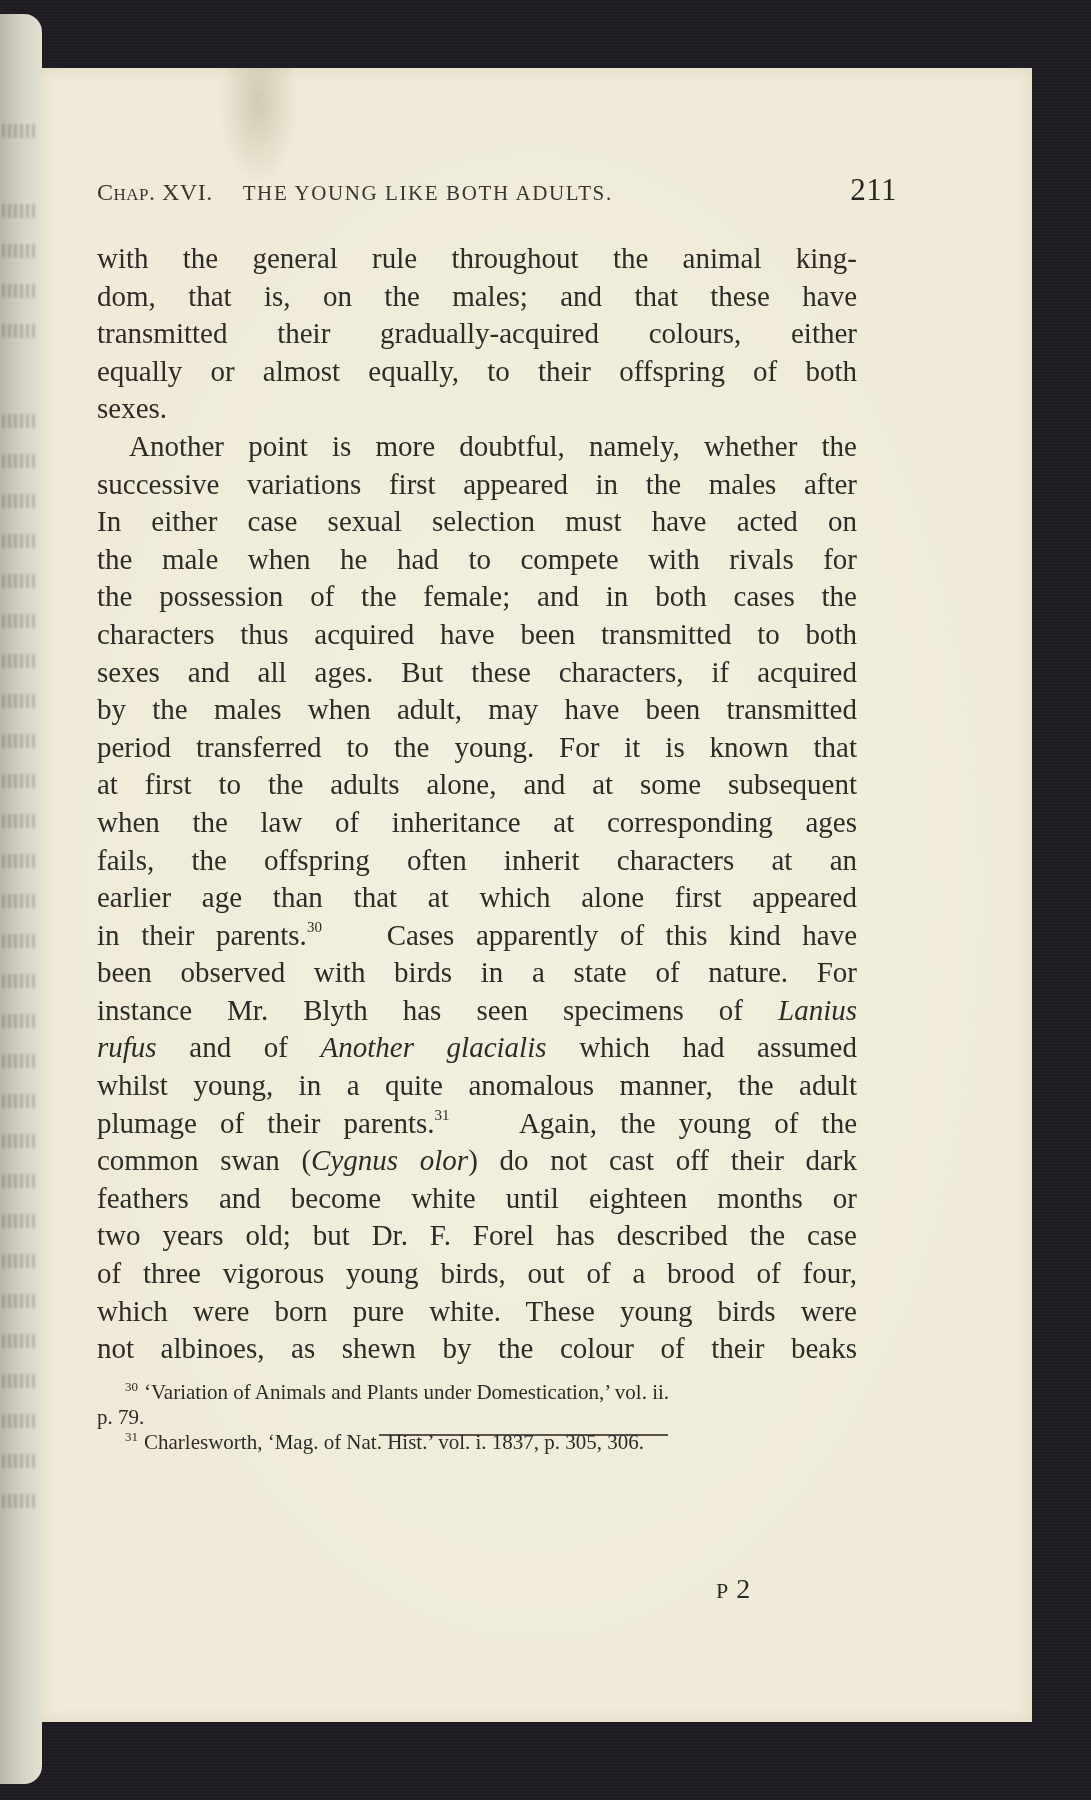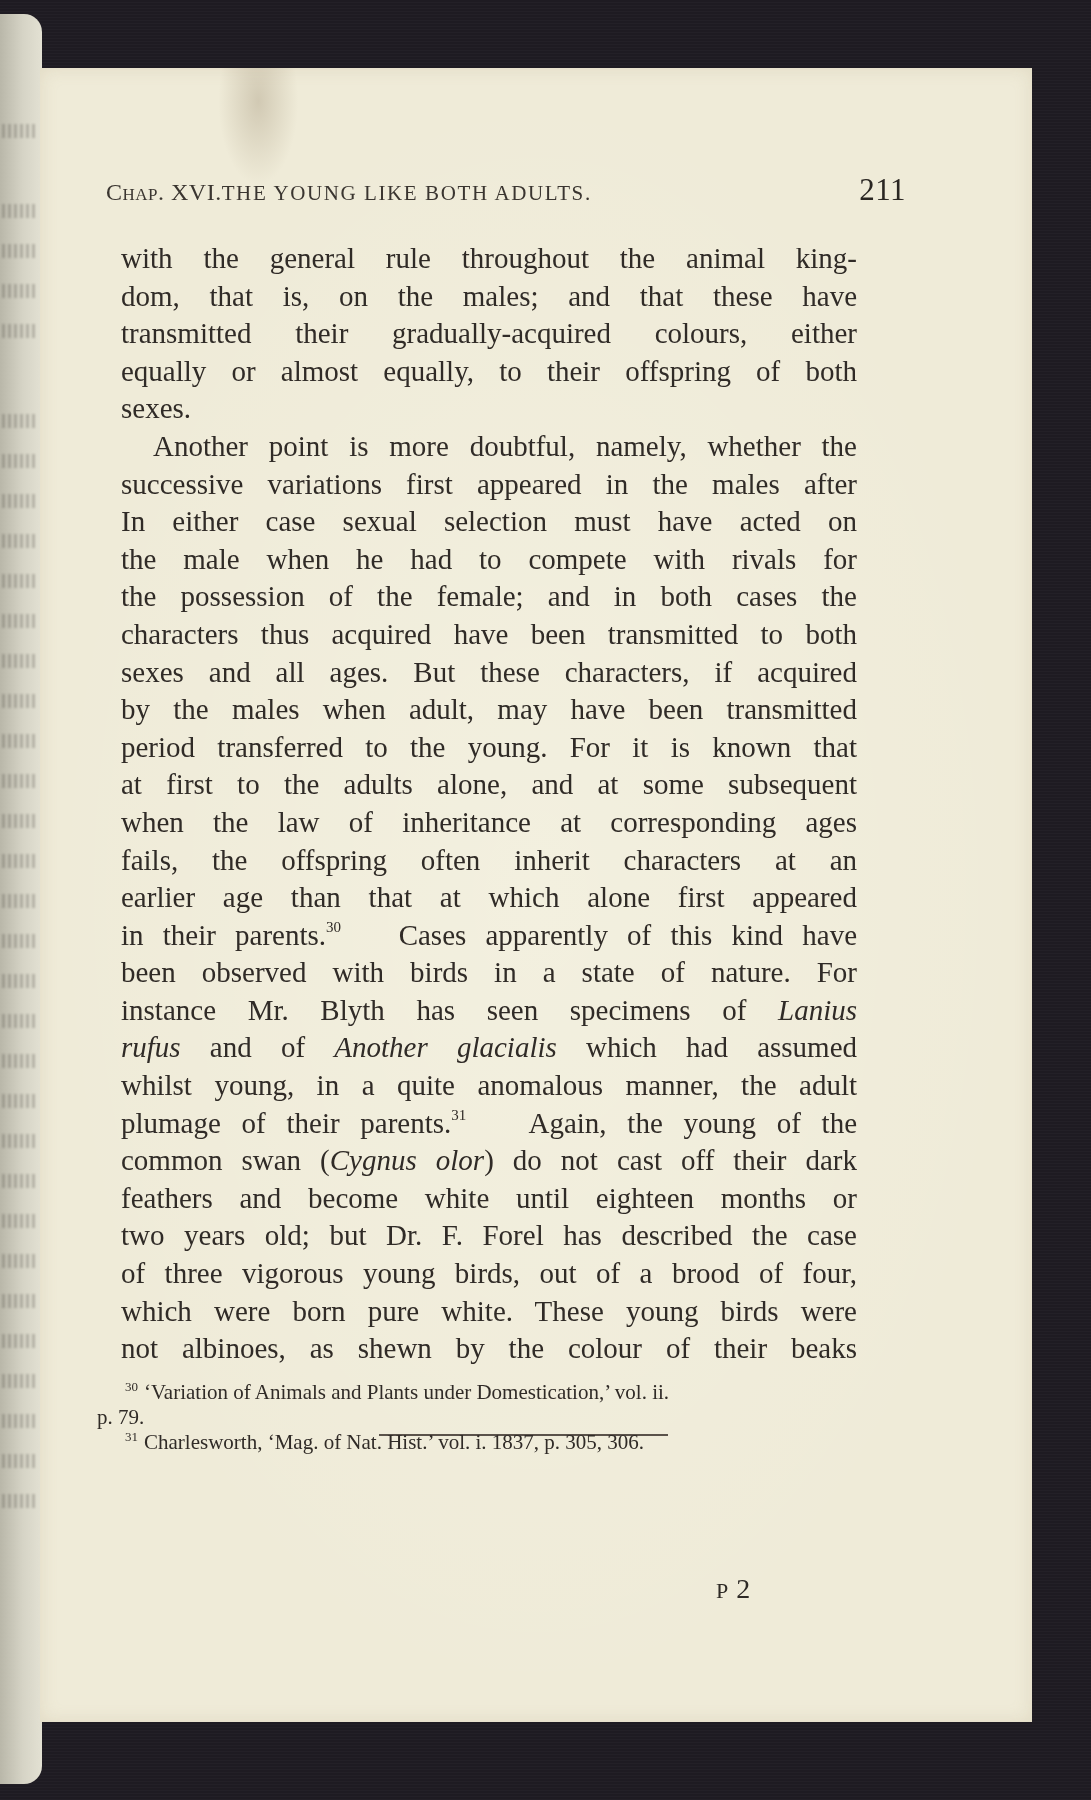--- a/index.html
+++ b/index.html
@@ -22,32 +22,32 @@
   .page {
     position: absolute; left: 40px; top: 68px; width: 992px; height: 1654px;
     background: #efebd8;
     background-image:
       radial-gradient(ellipse at 22% 2%, rgba(120,100,70,0.25) 0, rgba(120,100,70,0) 40px),
       radial-gradient(ellipse at 50% 50%, rgba(255,255,245,0.25) 0, rgba(0,0,0,0) 70%);
     box-shadow: inset 0 0 18px rgba(160,140,100,0.18);
     color: #2e2a26;
   }
   .running-head {
-    position: absolute; left: 66px; top: 104px; width: 800px; height: 34px;
+    position: absolute; left: 57px; top: 104px; width: 800px; height: 34px;
     display: flex; align-items: baseline; font-size: 26px; color: #3a3530;
   }
   .running-head .chap { font-variant: small-caps; letter-spacing: 0.5px; font-size: 24px; }
-  .running-head .title { letter-spacing: 1.6px; font-size: 21px; text-transform: uppercase; }
+  .running-head .title { margin-left: 30px; letter-spacing: 1.6px; font-size: 21px; text-transform: uppercase; }
   .running-head .folio { margin-left: auto; font-size: 31px; letter-spacing: 0.5px; color: #2a2622; }
   .body-text {
     position: absolute; left: 57px; top: 172px; width: 760px;
     font-size: 29px; line-height: 37.6px; text-align: justify; text-align-last: justify;
     color: #302b27;
   }
-  .body-text .line { display: block; height: 37.6px; white-space: nowrap; text-align: justify; text-align-last: justify; margin-left: 24px; }
+  .body-text .line { display: block; height: 37.6px; white-space: nowrap; text-align: justify; text-align-last: justify; }
   .body-text .line.last { text-align-last: left; }
   .body-text .line.indent { padding-left: 32px; }
   .body-text i { font-style: italic; }
   sup { font-size: 15px; vertical-align: 13px; line-height: 0; }
   .rule {
     position: absolute; left: 339px; top: 1366px; width: 289px; height: 2px; background: #5a524a;
   }
   .footnotes {
     position: absolute; left: 57px; top: 1312px; width: 770px;
     font-size: 21px; line-height: 25px; color: #302b27;

